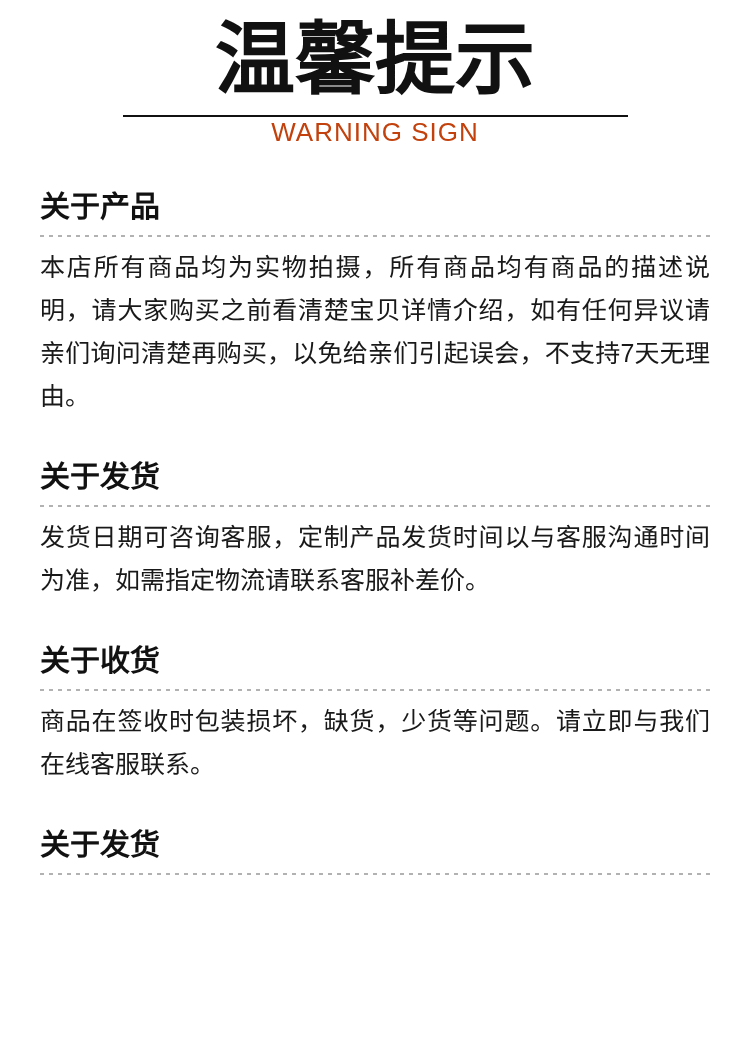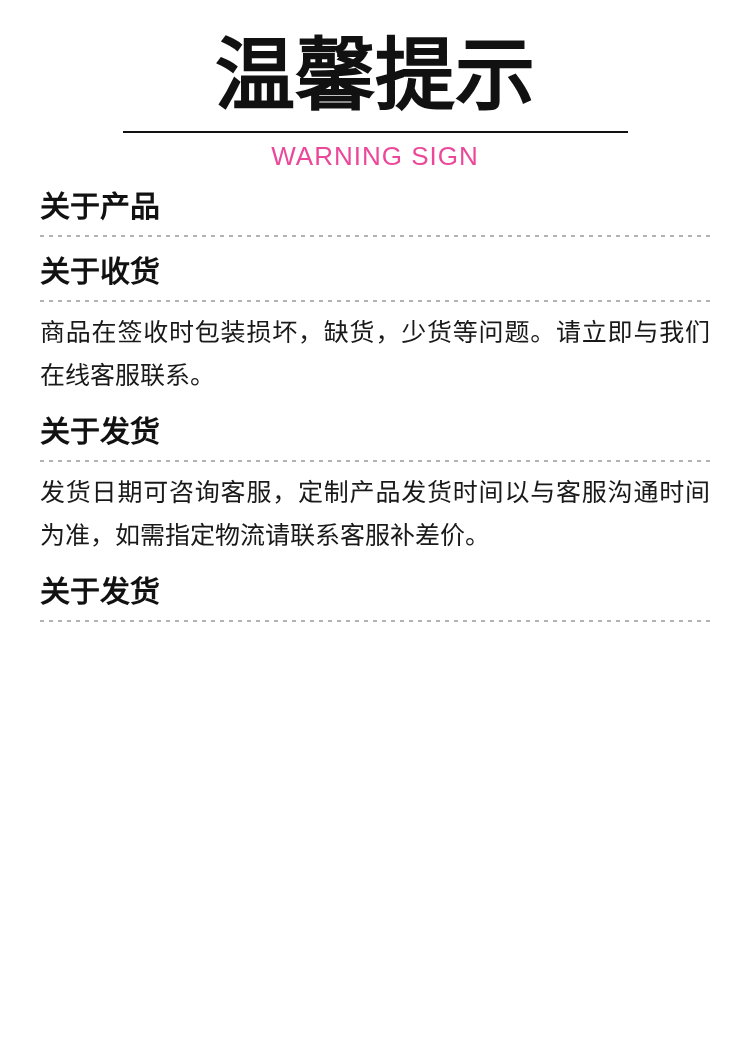--- a/index.html
+++ b/index.html
@@ -11,21 +11,21 @@
     width: 750px;
     height: 1051px;
     font-family: "Liberation Sans", sans-serif;
     color: #111111;
     overflow: hidden;
   }
   .page {
     box-sizing: border-box;
     width: 750px;
     height: 796px;
-    padding: 36px 40px 0;
+    padding: 20px 40px 0;
     background: #ffffff;
   }
 
   
   .header {
     text-align: center;
   }
   .title {
     font-size: 80px;
     font-weight: 900;
@@ -34,31 +34,31 @@
     color: #111111;
     margin: 0;
   }
   .title-rule {
     width: 505px;
     height: 2px;
     background: #111111;
     margin: 15px auto 0;
   }
   .subtitle {
-    margin-top: 8px;
+    margin-top: 0;
     font-size: 26px;
     font-weight: 400;
     letter-spacing: 1px;
-    color: #ec4899;
+    color: #c2410c;
     line-height: 1.2;
   }
 
   
   .section {
-    margin-top: 18px;
+    margin-top: 42px;
   }
   .section:first-of-type {
     margin-top: 42px;
   }
   .section-heading {
     margin: 0;
     font-size: 30px;
     font-weight: 700;
     line-height: 1.1;
     color: #111111;
@@ -88,32 +88,33 @@
 
   <div class="header">
     <h1 class="title">温馨提示</h1>
     <div class="title-rule"></div>
     <div class="subtitle">WARNING SIGN</div>
   </div>
 
   <div class="section">
     <h2 class="section-heading">关于产品</h2>
     <div class="dotted-divider"></div>
+    <p class="section-body">本店所有商品均为实物拍摄，所有商品均有商品的描述说明，请大家购买之前看清楚宝贝详情介绍，如有任何异议请亲们询问清楚再购买，以免给亲们引起误会，不支持7天无理由。</p>
+  </div>
+
+  <div class="section">
+    <h2 class="section-heading">关于发货</h2>
+    <div class="dotted-divider"></div>
+    <p class="section-body">发货日期可咨询客服，定制产品发货时间以与客服沟通时间为准，如需指定物流请联系客服补差价。</p>
   </div>
 
   <div class="section">
     <h2 class="section-heading">关于收货</h2>
     <div class="dotted-divider"></div>
     <p class="section-body">商品在签收时包装损坏，缺货，少货等问题。请立即与我们在线客服联系。</p>
   </div>
 
   <div class="section">
     <h2 class="section-heading">关于发货</h2>
     <div class="dotted-divider"></div>
-    <p class="section-body">发货日期可咨询客服，定制产品发货时间以与客服沟通时间为准，如需指定物流请联系客服补差价。</p>
-  </div>
-
-  <div class="section">
-    <h2 class="section-heading">关于发货</h2>
-    <div class="dotted-divider"></div>
   </div>
 
 </div>
 
 </body></html>

